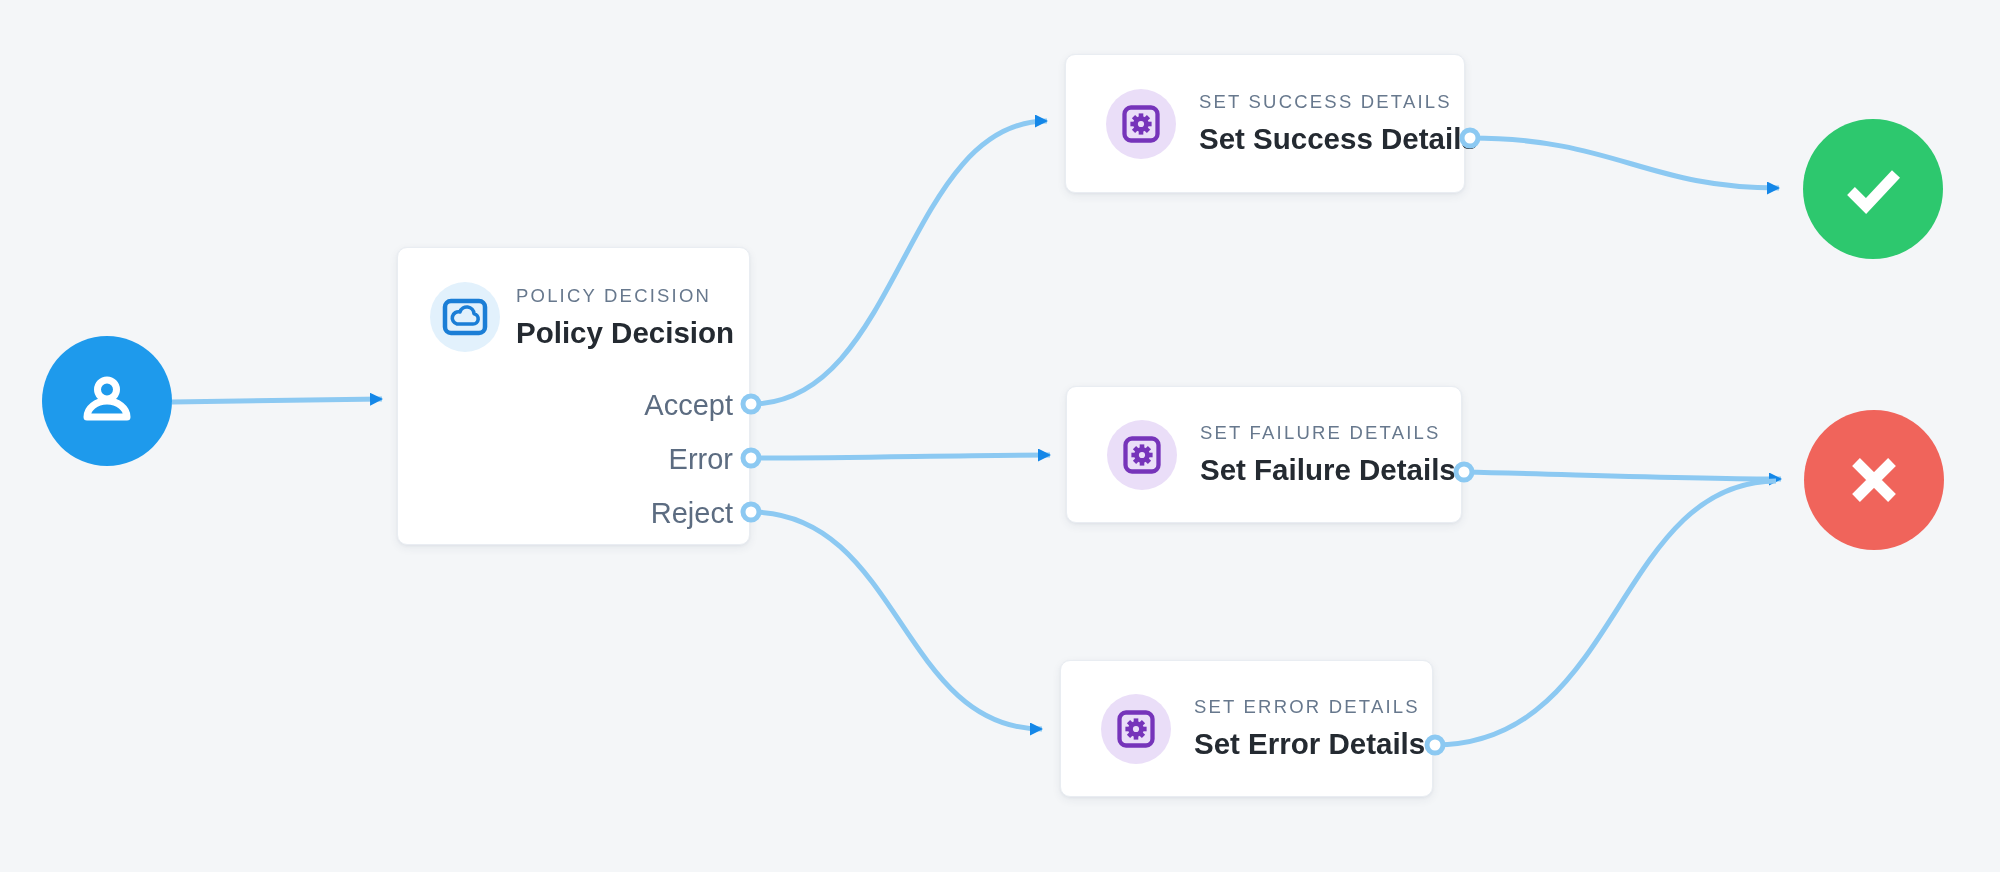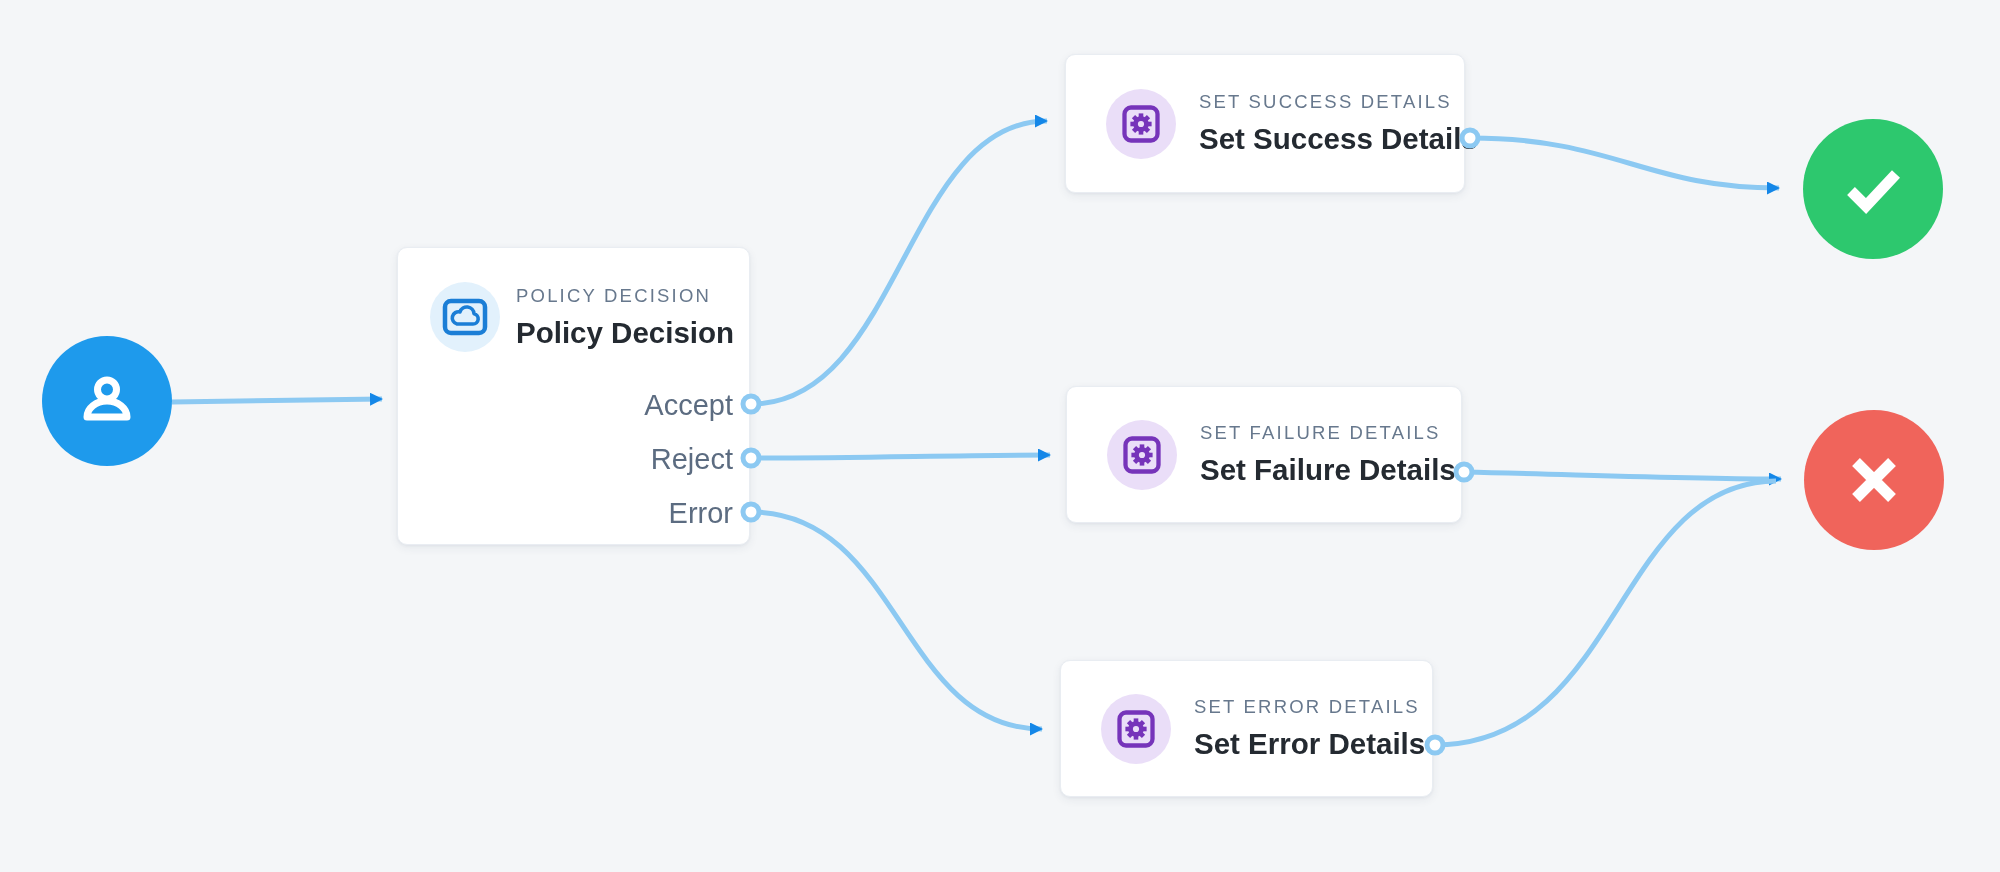--- a/index.html
+++ b/index.html
@@ -131,22 +131,22 @@
           <path d="M16 28 h16 a5.2 5.2 0 0 0 1 -10.3 a7.2 7.2 0 0 0 -14 -1.8 A5.4 5.4 0 0 0 16 28 Z" fill="none" stroke="var(--connector-icon, #1b7ed6)" stroke-width="3.6" stroke-linejoin="round"></path>
         </svg>
       </div>
       <div class="card-texts">
         <div class="card-subtitle">POLICY DECISION</div>
         <div class="card-title">Policy Decision</div>
       </div>
     </div>
     <div class="outputs">
       <div class="output-row">Accept</div>
+      <div class="output-row">Error</div>
       <div class="output-row">Reject</div>
-      <div class="output-row">Error</div>
     </div>
   </div>
 
   <div class="card fn-card" id="success-card">
     <div class="card-head">
       <div class="icon-circle purple">
         <svg class="glyph" width="48" height="48" viewBox="-24 -24 48 48">
           <rect x="-16.5" y="-16.5" width="33" height="33" rx="6.5" fill="none" stroke="var(--function-icon, #7634ba)" stroke-width="4.3"></rect>
           <g fill="var(--function-icon, #7634ba)">
             <rect x="-2.3" y="-10.6" width="4.6" height="21.2"></rect>

